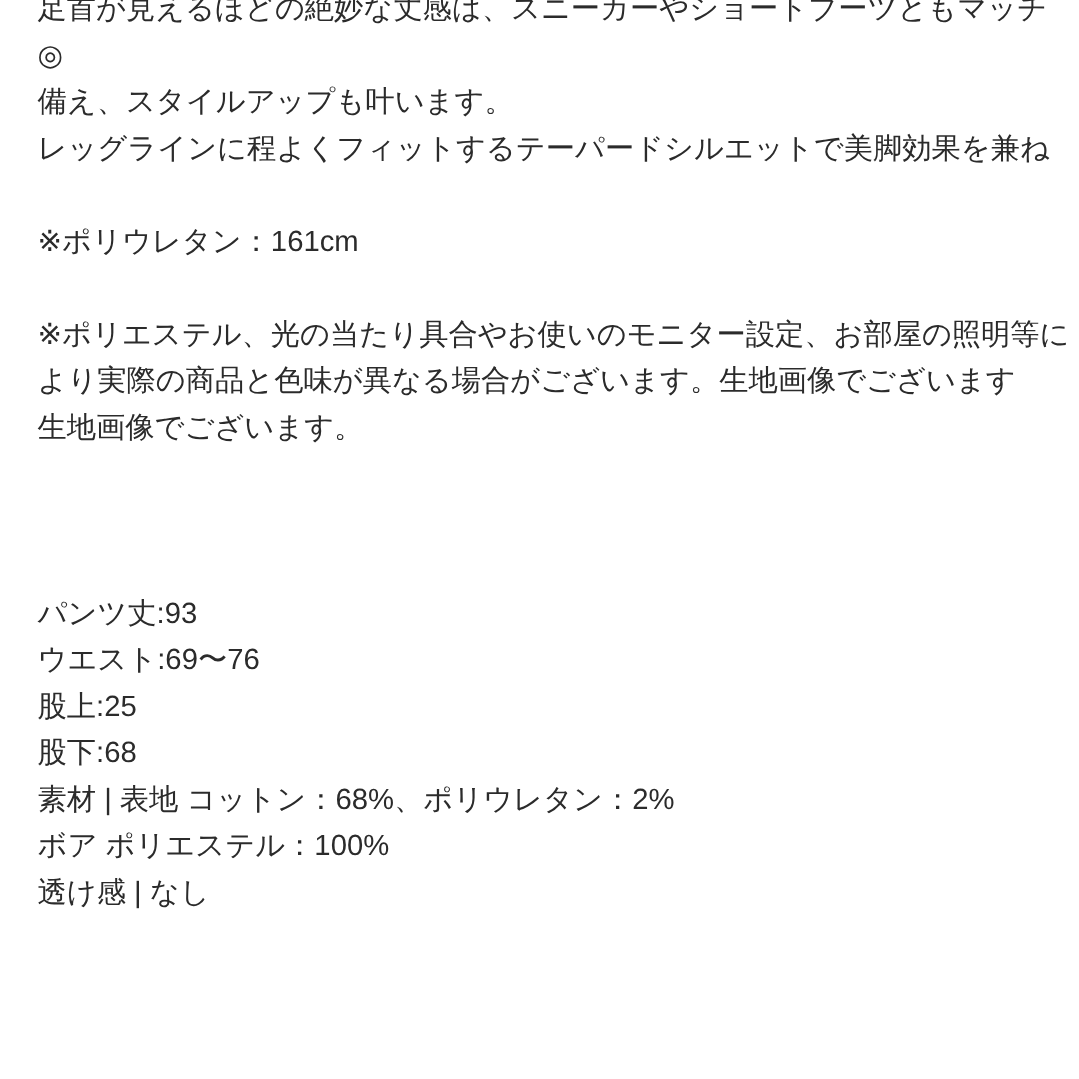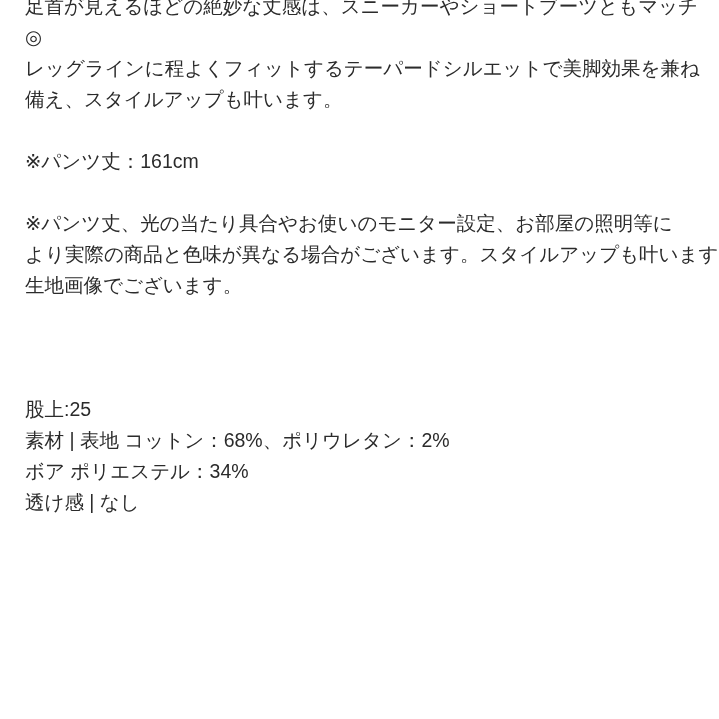--- a/index.html
+++ b/index.html
@@ -28,34 +28,37 @@
   .gap-1 { height: 31px; }
   .gap-3 { height: 93px; }
 </style>
 </head>
 <body>
 
 <div class="content">
 
   <div class="line">足首が見えるほどの絶妙な丈感は、スニーカーやショートブーツともマッチ</div>
   <div class="line">◎</div>
+  <div class="line">備え、スタイルアップも叶います。</div>
   <div class="line">レッグラインに程よくフィットするテーパードシルエットで美脚効果を兼ね</div>
-  <div class="line">備え、スタイルアップも叶います。</div>
 
   <div class="gap-1"></div>
 
-  <div class="line">※パンツ丈：161cm</div>
+  <div class="line">※ポリウレタン：161cm</div>
 
   <div class="gap-1"></div>
 
-  <div class="line">※パンツ丈、光の当たり具合やお使いのモニター設定、お部屋の照明等に</div>
-  <div class="line">より実際の商品と色味が異なる場合がございます。スタイルアップも叶います</div>
+  <div class="line">※ポリエステル、光の当たり具合やお使いのモニター設定、お部屋の照明等に</div>
+  <div class="line">より実際の商品と色味が異なる場合がございます。生地画像でございます</div>
   <div class="line">生地画像でございます。</div>
 
   <div class="gap-3"></div>
 
+  <div class="line">パンツ丈:93</div>
+  <div class="line">ウエスト:69〜76</div>
   <div class="line">股上:25</div>
+  <div class="line">股下:68</div>
 
   <div class="line">素材 | 表地 コットン：68%、ポリウレタン：2%</div>
-  <div class="line">ボア ポリエステル：34%</div>
+  <div class="line">ボア ポリエステル：100%</div>
   <div class="line">透け感 | なし</div>
 
 </div>
 
 </body></html>

